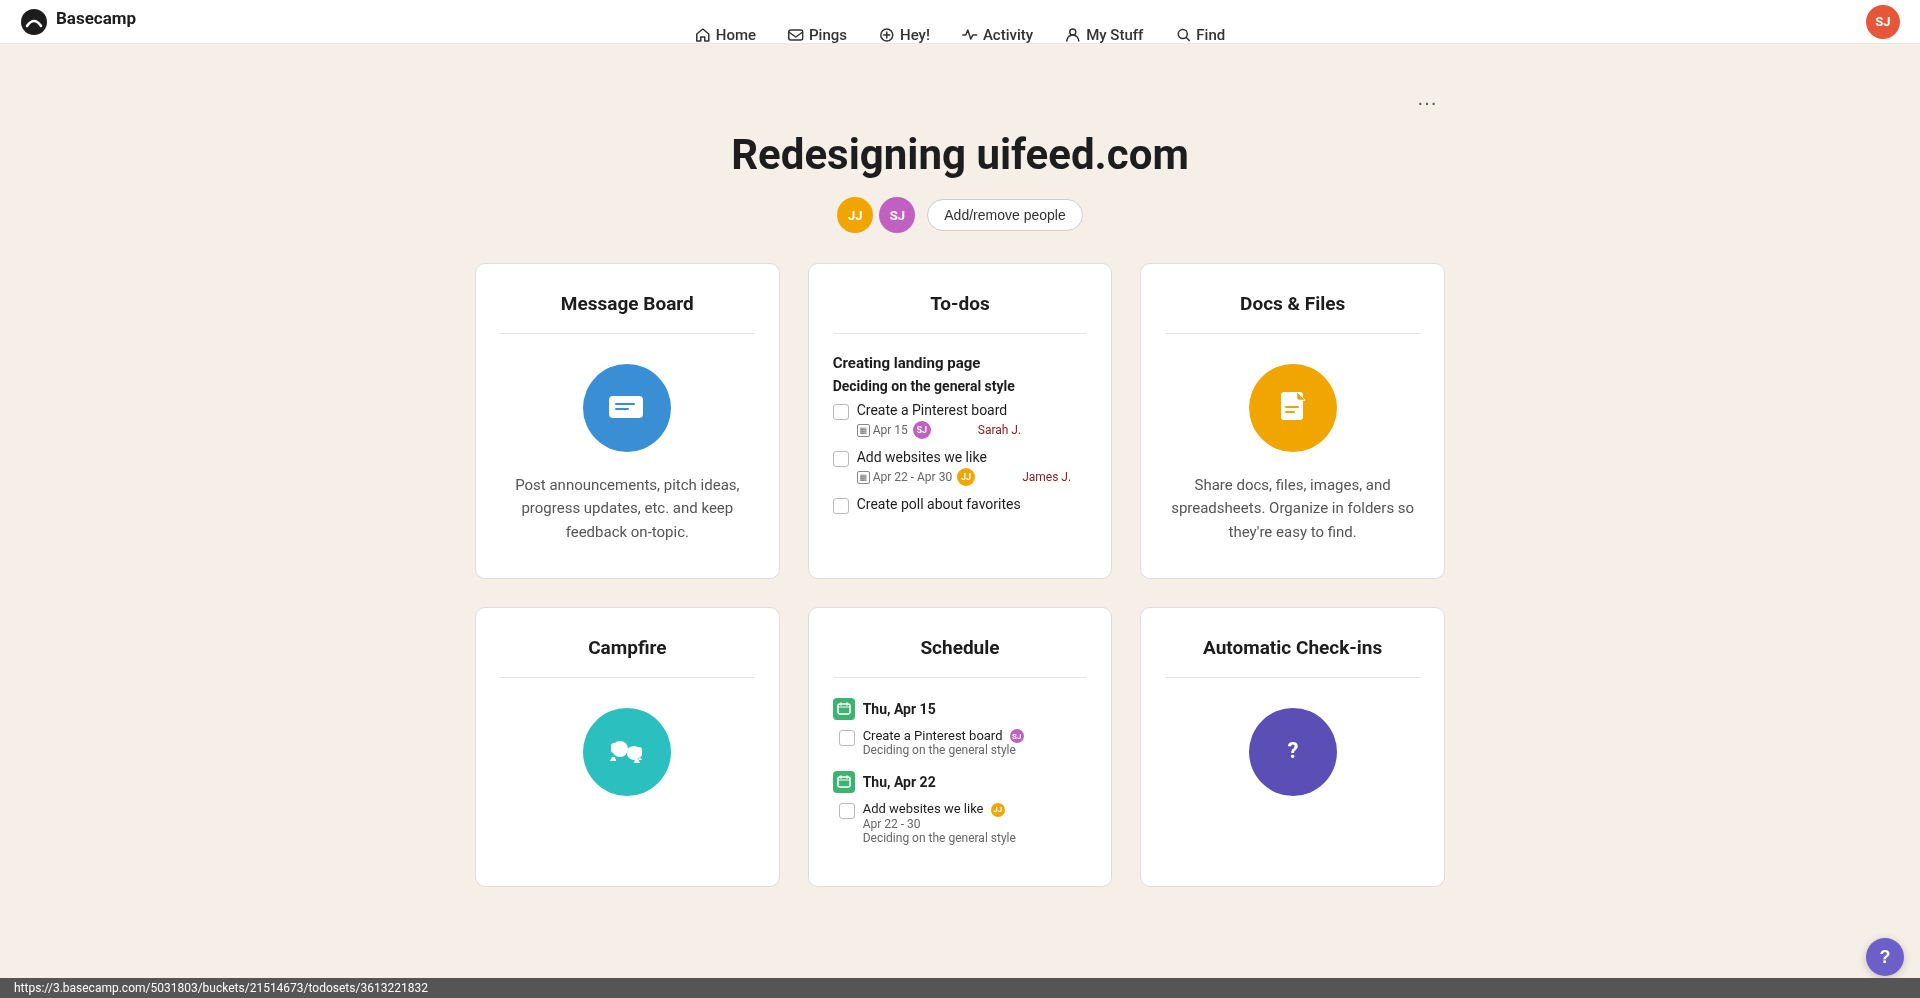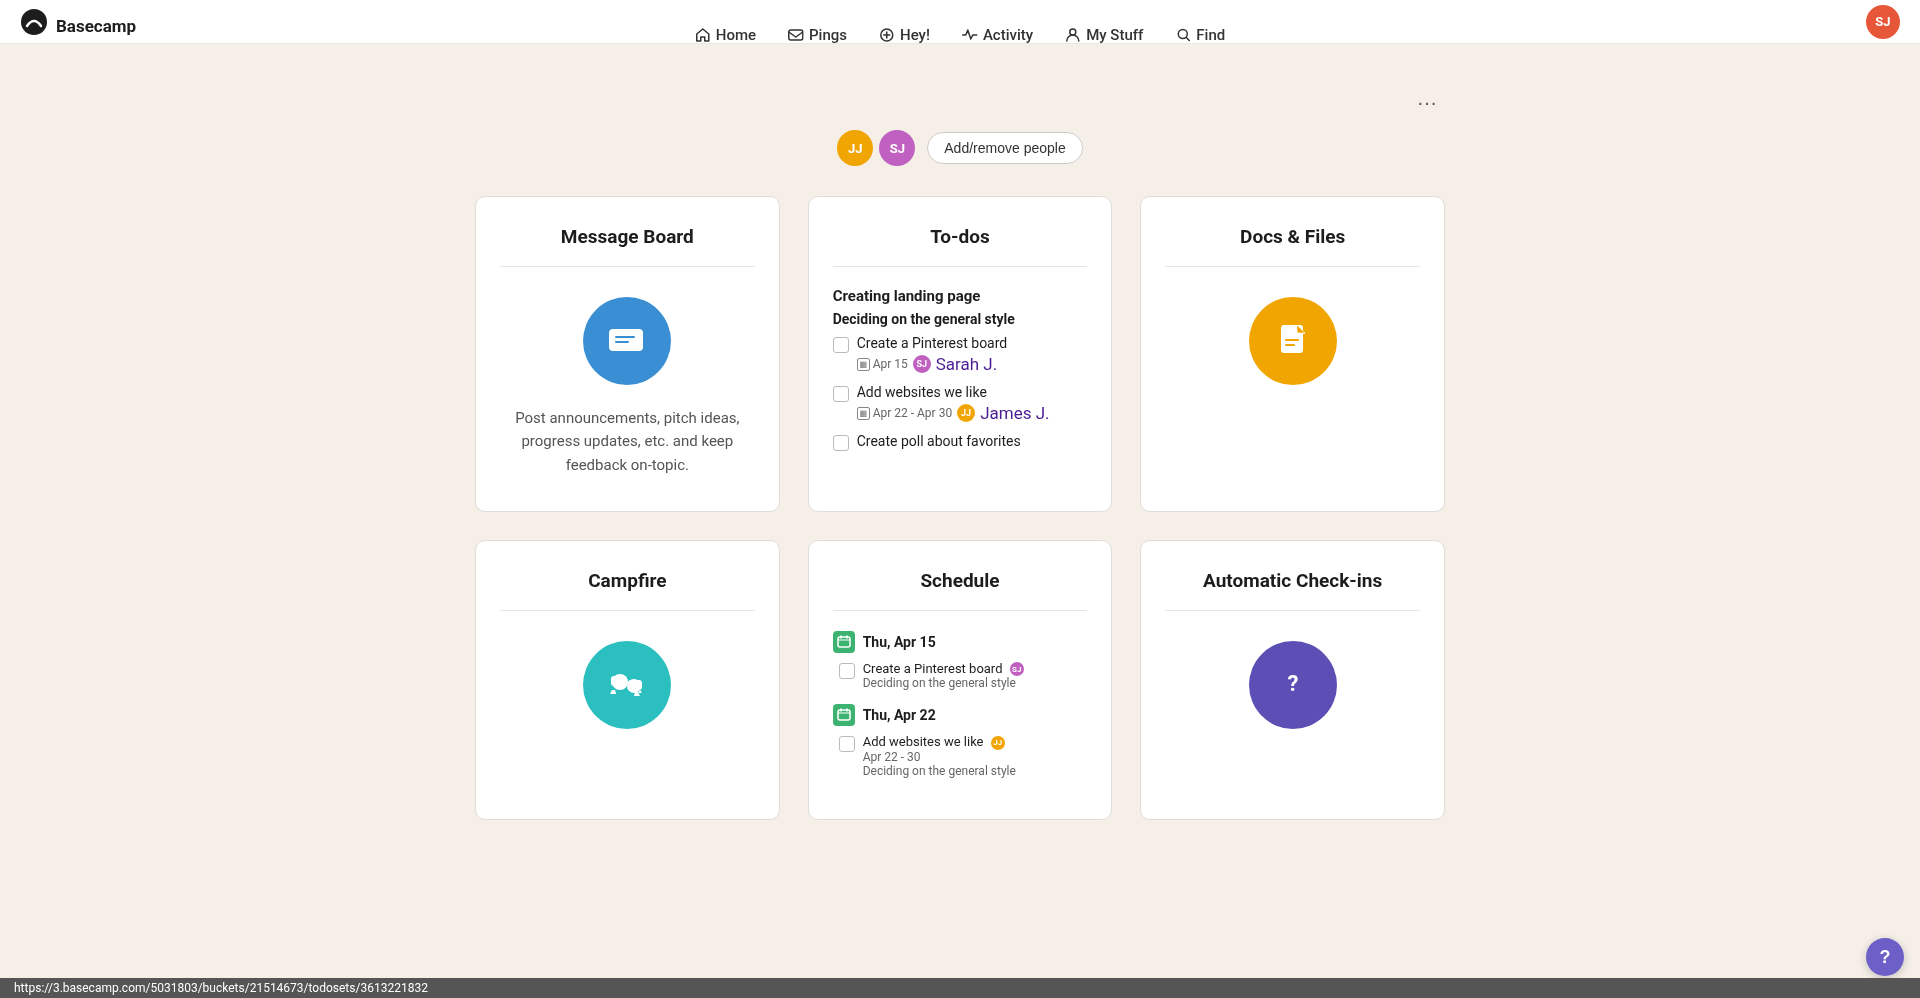--- a/index.html
+++ b/index.html
@@ -16,21 +16,21 @@
       display: flex;
       align-items: center;
       justify-content: space-between;
       padding: 0 20px;
       border-bottom: 1px solid #e8e8e8;
       position: relative;
       z-index: 10;
     }
     .nav-logo {
       display: flex;
-      align-items: flex-end;
+      align-items: flex-start;
       gap: 8px;
       font-weight: 700;
       font-size: 17px;
       color: #1d1d1d;
       text-decoration: none;
     }
     .nav-logo-icon {
       width: 28px; height: 28px;
     }
     .nav-links {
@@ -220,22 +220,23 @@
       display: inline-flex; align-items: center; justify-content: center;
       font-size: 8px;
     }
     .todo-assignee-dot {
       width: 18px; height: 18px;
       border-radius: 50%;
       display: inline-flex; align-items: center; justify-content: center;
       color: #fff; font-size: 9px; font-weight: 700;
     }
     .todo-assignee-name {
-      font-size: 17px;
-      color: #4c1d95;
+      font-size: 12px;
+      color: #7f1d1d;
+      margin-left: 42px;
     }
 
     
     
     .schedule-date-header {
       display: flex;
       align-items: center;
       gap: 8px;
       margin-bottom: 8px;
     }
@@ -363,20 +364,21 @@
 
 <div class="main-container">
 
   <div class="more-btn-container">
     <button class="more-btn">
       <span>···</span>
     </button>
   </div>
 
   <div class="project-header">
+    <h1 class="project-title">Redesigning uifeed.com</h1>
     <div class="project-members">
       <div class="member-avatar" style="background: #f0a500;">JJ</div>
       <div class="member-avatar" style="background: #c060c0;">SJ</div>
       <button class="add-people-btn">Add/remove people</button>
     </div>
   </div>
 
   <div class="cards-grid">
 
     <div class="card">
@@ -447,20 +449,21 @@
       <div class="card-icon-centered">
         <div class="card-icon-circle" style="background: #f0a500;">
           <svg width="44" height="44" viewBox="0 0 44 44" fill="none">
             <rect x="10" y="6" width="22" height="28" rx="3" fill="white"></rect>
             <path d="M26 6v8h8" fill="none" stroke="white" stroke-width="1.5"></path>
             <path d="M26 6l8 8H28a2 2 0 0 1-2-2V6z" fill="#f0a500" stroke="white" stroke-width="0.5"></path>
             <rect x="14" y="20" width="14" height="2" rx="1" fill="#f0a500"></rect>
             <rect x="14" y="25" width="10" height="2" rx="1" fill="#f0a500"></rect>
           </svg>
         </div>
+        <p class="card-description">Share docs, files, images, and spreadsheets. Organize in folders so they're easy to find.</p>
       </div>
     </div>
 
     <div class="card">
       <div class="card-title">Campfire</div>
       <div class="card-divider"></div>
       <div class="card-icon-centered">
         <div class="card-icon-circle" style="background: #2bbfbf;">
           <svg width="46" height="46" viewBox="0 0 46 46" fill="none">
             <circle cx="16" cy="20" r="8" fill="white"></circle>

